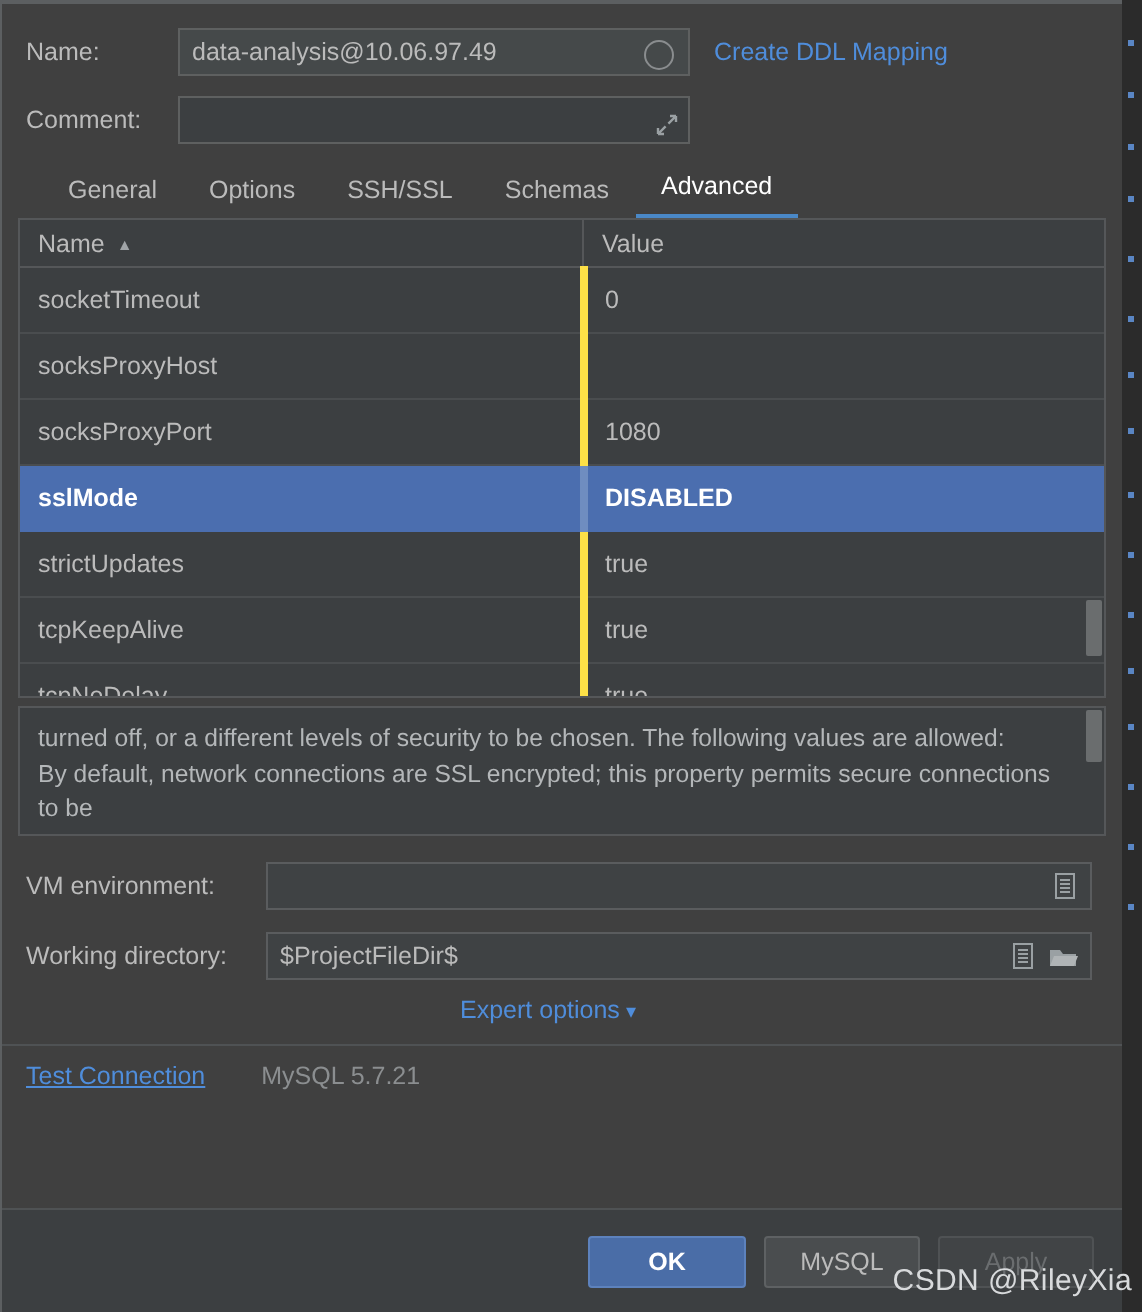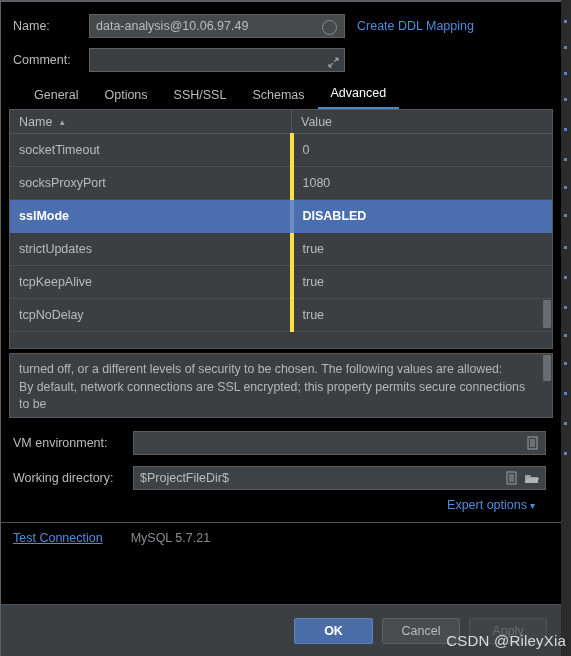--- a/index.html
+++ b/index.html
@@ -47,21 +47,21 @@
     background: #4a76c4;
   }
 
   
   #dialog {
     position: absolute;
     left: 0;
     top: 0;
     width: 561px;
     height: 656px;
-    background: #000000;
+    background: #404040;
     border-top: 2px solid #5c5f61;
     border-left: 1px solid #5c5f61;
     box-sizing: border-box;
   }
 
   
   .top-form {
     position: relative;
     padding: 11px 12px 0 12px;
   }
@@ -263,21 +263,21 @@
     position: absolute;
     top: 4px;
     color: #9aa0a3;
     line-height: 1;
   }
   .macro-icon { right: 6px; }
   .macro-icon-2 { right: 27px; }
   .folder-icon { right: 5px; }
 
   .expert-row {
-    text-align: right;
+    text-align: center;
     padding-right: 14px;
     margin-top: -2px;
   }
   .expert-link {
     color: #4f8ddb;
     font-size: 12.5px;
     cursor: pointer;
   }
   .chev { font-size: 10px; margin-left: 3px; }
 
@@ -429,20 +429,24 @@
             </th>
             <th>Value</th>
           </tr>
         </thead>
         <tbody id="props-body">
             <tr>
               <td class="col-name">socketTimeout</td>
               <td>0</td>
             </tr>
             <tr>
+              <td class="col-name">socksProxyHost</td>
+              <td></td>
+            </tr>
+            <tr>
               <td class="col-name">socksProxyPort</td>
               <td>1080</td>
             </tr>
             <tr class="selected">
               <td class="col-name">sslMode</td>
               <td>DISABLED</td>
             </tr>
             <tr>
               <td class="col-name">strictUpdates</td>
               <td>true</td>
@@ -513,20 +517,20 @@
 
     <div class="divider"></div>
 
     <div class="status-bar">
       <span class="test-conn">Test Connection</span>
       <span class="db-version">MySQL 5.7.21</span>
     </div>
 
     <div class="btn-bar">
       <div class="btn primary">OK</div>
-      <div class="btn normal">Cancel</div>
+      <div class="btn normal">MySQL</div>
       <div class="btn disabled">Apply</div>
     </div>
 
   </div>
 
   <div class="watermark">CSDN @RileyXia</div>
 </div>
 
 </body></html>

